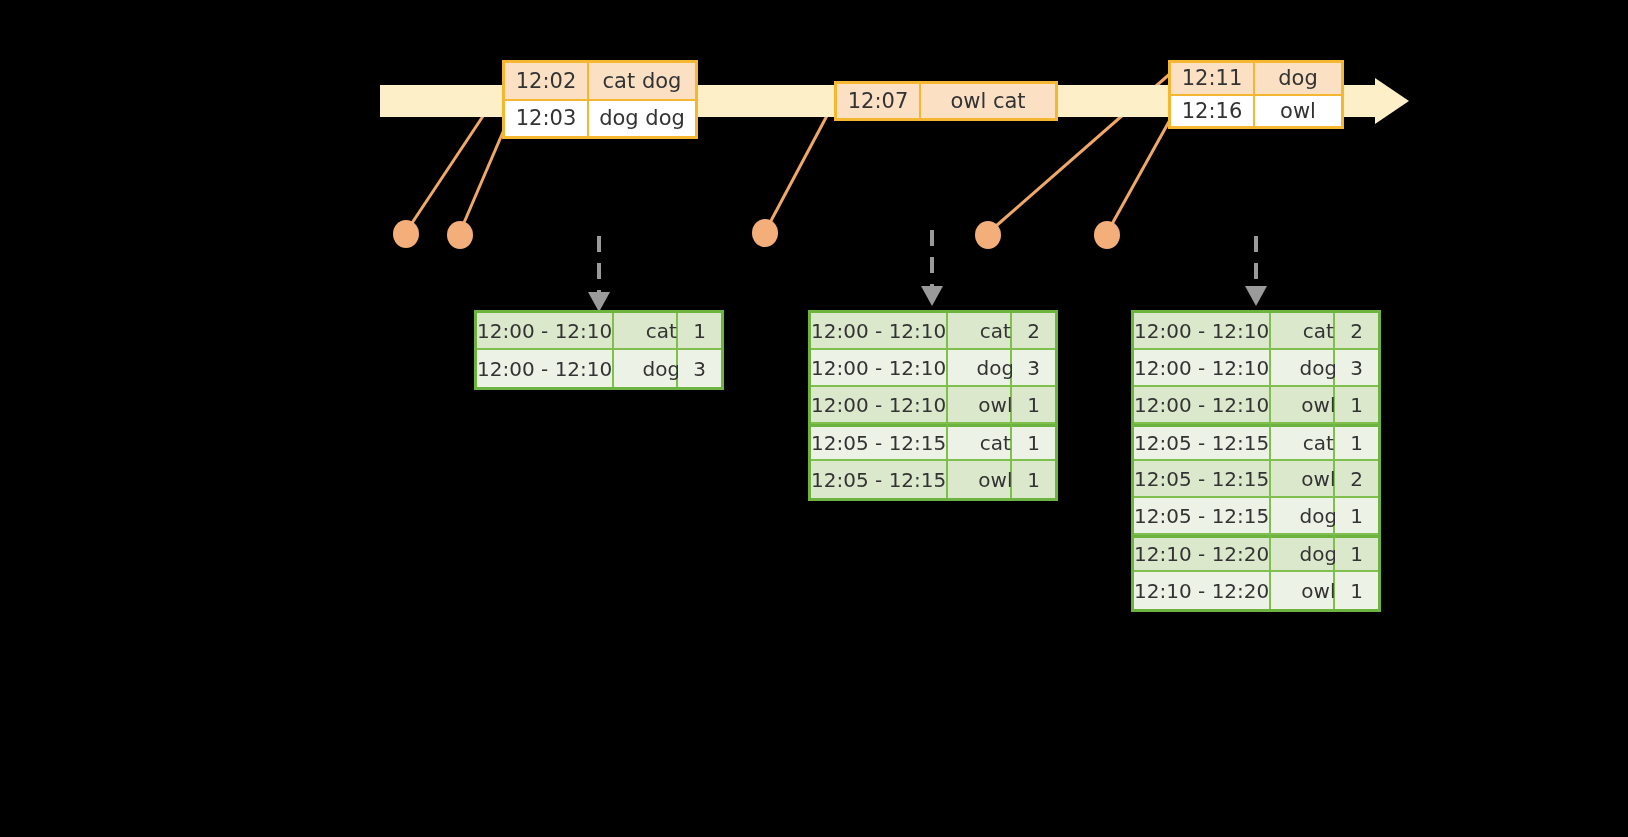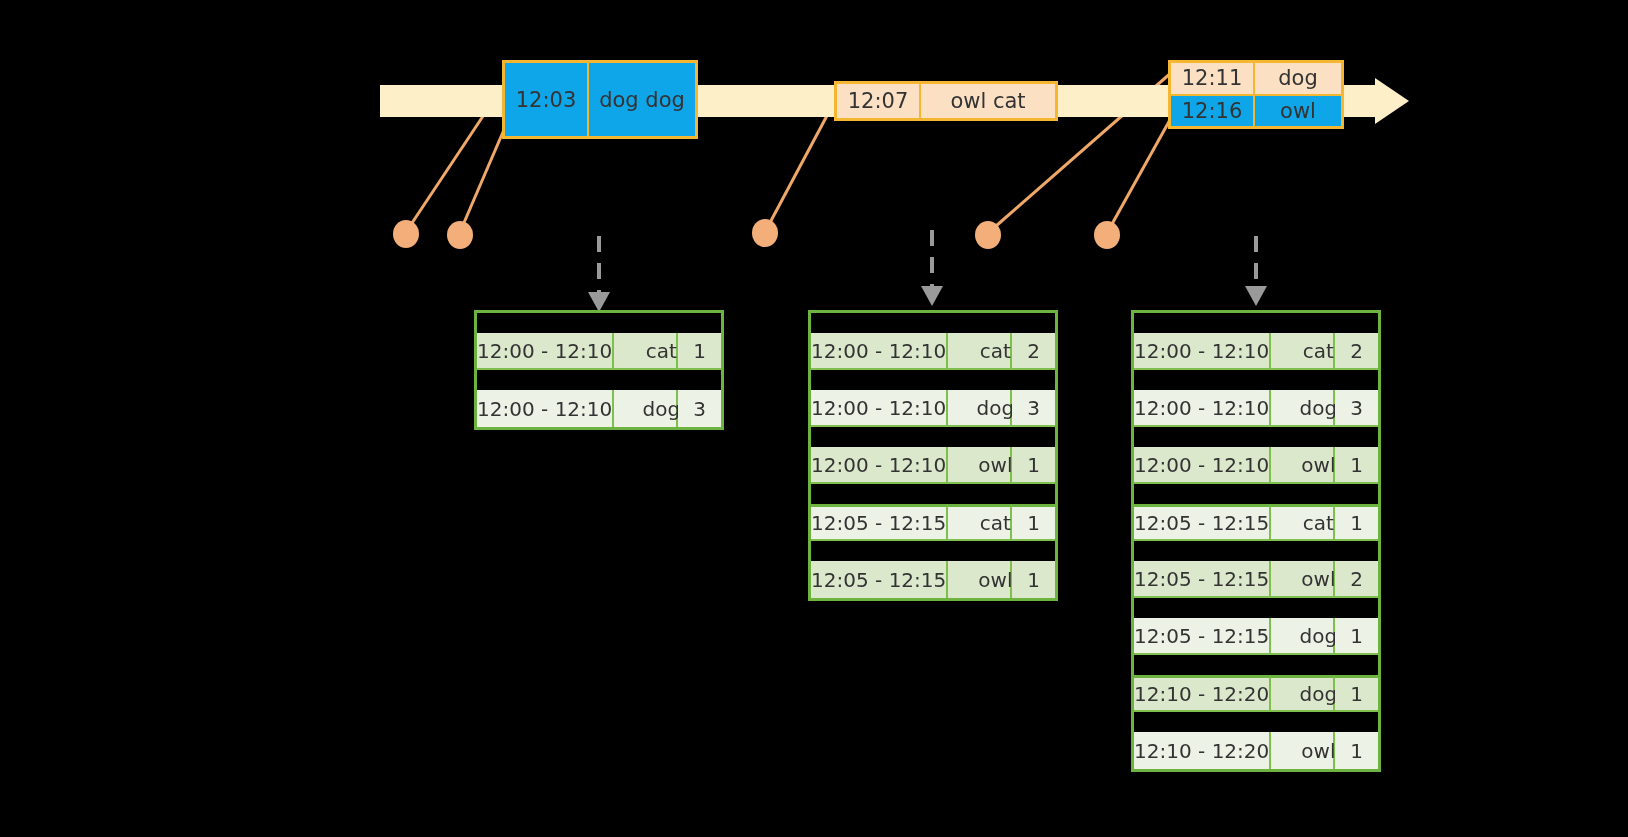--- a/index.html
+++ b/index.html
@@ -35,31 +35,31 @@
     display:flex;align-items:center;justify-content:center;
     font-size:21px;color:#333;
     border-right:2px solid #F5B731;
   }
   .evt-words{
     flex:1;
     display:flex;align-items:center;justify-content:center;
     font-size:21px;color:#333;
   }
   .evt-row.shade .evt-time,.evt-row.shade .evt-words{background:#FBE0C4;}
-  .evt-row.plain .evt-time,.evt-row.plain .evt-words{background:#0ea5e9;}
+  .evt-row.plain .evt-time,.evt-row.plain .evt-words{background:#ffffff;}
 
   
   .res-table{
     position:absolute;
     border:3px solid #6DB33F;
     box-sizing:border-box;
     display:flex;flex-direction:column;
     z-index:5;
   }
-  .res-row{display:flex;height:37px;margin-top:20px;}
+  .res-row{display:flex;height:37px;}
   .res-row .c{
     box-sizing:border-box;
     display:flex;align-items:center;justify-content:center;
     font-size:20px;color:#333;
     border-right:2px solid #7FBF4D;
     border-bottom:2px solid #7FBF4D;
   }
   .res-row .c.last{border-right:none;}
   .res-row:last-child .c{border-bottom:none;}
   .res-row.sepAbove .c{border-top:3px solid #6DB33F;}
@@ -99,20 +99,24 @@
       <polygon points="588,292 610,292 599,312"></polygon>
       <polygon points="921,286 943,286 932,306"></polygon>
       <polygon points="1245,286 1267,286 1256,306"></polygon>
     </g>
   </svg>
 
   <div class="timeline-band" style="left:380px;top:85px;width:1005px;height:32px;"></div>
   <div class="timeline-arrowhead" style="left:1375px;top:78px;border-top:23px solid transparent;border-bottom:23px solid transparent;border-left:34px solid #FDEFC8;"></div>
 
   <div class="evt-box" style="left:502px;top:60px;width:196px;height:79px;">
+    <div class="evt-row shade">
+      <div class="evt-time">12:02</div>
+      <div class="evt-words">cat dog</div>
+    </div>
     <div class="evt-row plain">
       <div class="evt-time">12:03</div>
       <div class="evt-words">dog dog</div>
     </div>
   </div>
 
   <div class="evt-box" style="left:834px;top:81px;width:224px;height:40px;">
     <div class="evt-row shade">
       <div class="evt-time">12:07</div>
       <div class="evt-words">owl cat</div>

